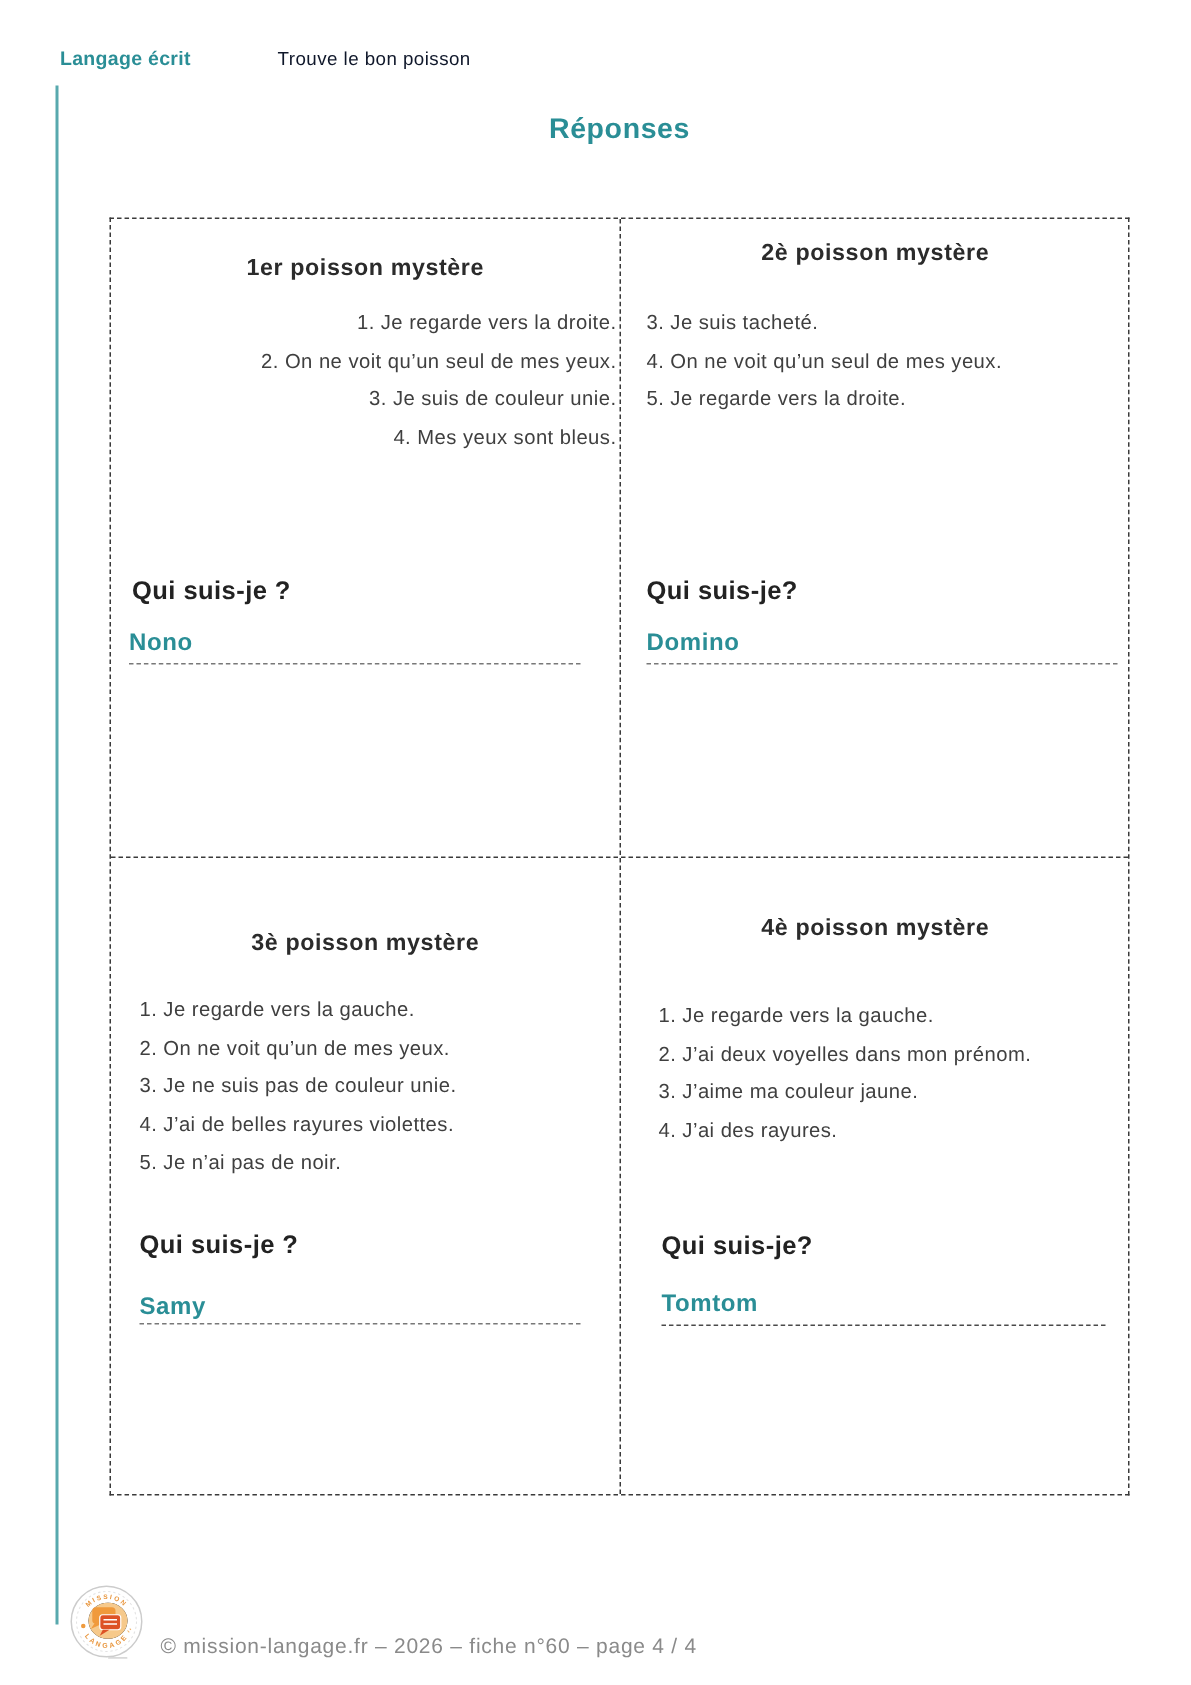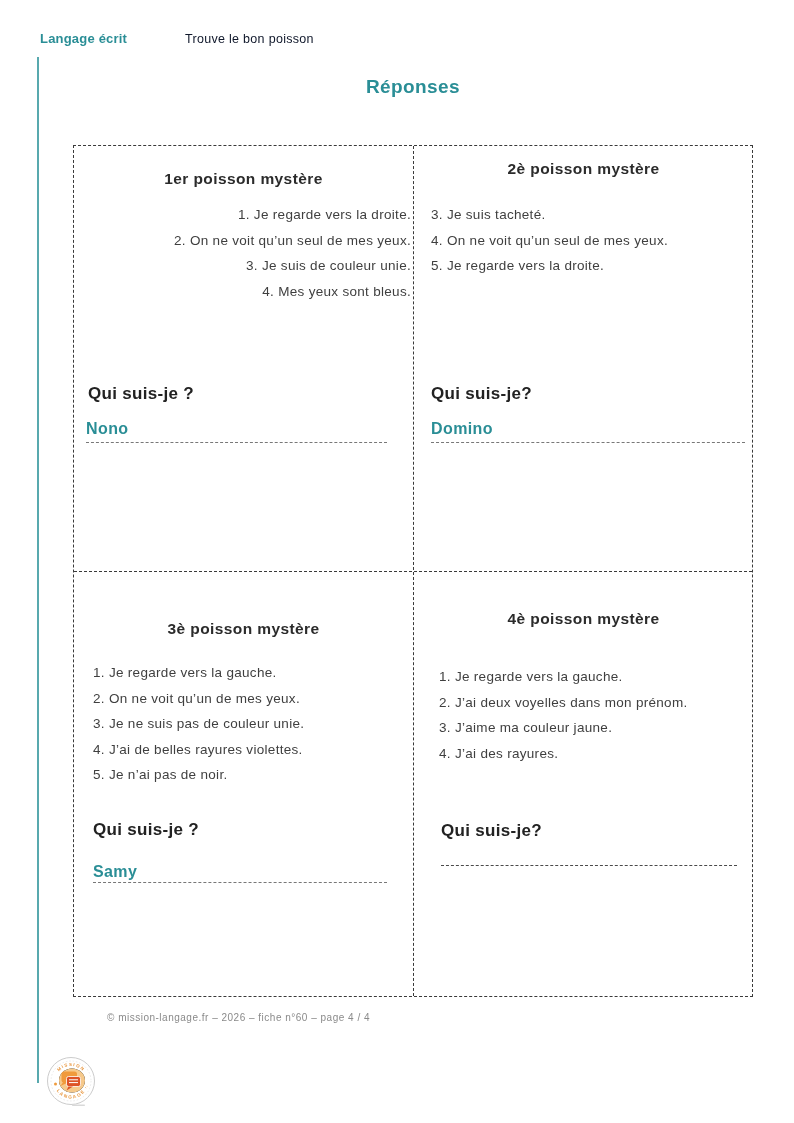--- a/index.html
+++ b/index.html
@@ -96,22 +96,22 @@
   .card--br .answer-line { border-top-color: #4a4a4a; }
   .card--bl .answer-line { margin-top: 1px; }
 
   
   .logo {
     position: absolute; left: 45px; top: 1056px; width: 52px; height: 52px;
   }
   .logo svg { display: block; width: 52px; height: 52px; }
   .logo text { font-family: "Liberation Sans", sans-serif; font-weight: bold; }
   .footer-text {
-    position: absolute; left: 107px; top: 1012px;
-    font-size: 10px; color: #8a8a8a; letter-spacing: 0.5px;
+    position: absolute; left: 107px; top: 1089px;
+    font-size: 14px; color: #8a8a8a; letter-spacing: 0.5px;
   }
 </style>
 </head>
 <body>
 
 <div class="page">
 
   <div class="header-category">Langage écrit</div>
   <div class="header-subtitle">Trouve le bon poisson</div>
   <div class="side-rule"></div>
@@ -170,20 +170,21 @@
     <div class="card card--br">
       <div class="card-title">4è poisson mystère</div>
       <div class="clues">
           <div class="clue">1. Je regarde vers la gauche.</div>
           <div class="clue">2. J’ai deux voyelles dans mon prénom.</div>
           <div class="clue">3. J’aime ma couleur jaune.</div>
           <div class="clue">4. J’ai des rayures.</div>
         </div>
       <div class="question">Qui suis-je?</div>
       <div class="answer">
+        <div class="answer-name">Tomtom</div>
         <div class="answer-line"></div>
       </div>
     </div>
   </div>
 
   <div class="logo">
     <svg viewBox="0 0 52 52">
       <circle cx="26" cy="25" r="23.5" fill="#ffffff" stroke="#cccccc" stroke-width="1"></circle>
       <circle cx="26" cy="25" r="20" fill="none" stroke="#e3e3e3" stroke-width="0.7" stroke-dasharray="1.6 1.8"></circle>
       <ellipse cx="27" cy="24.5" rx="13" ry="12" fill="#f6c械"></ellipse>

